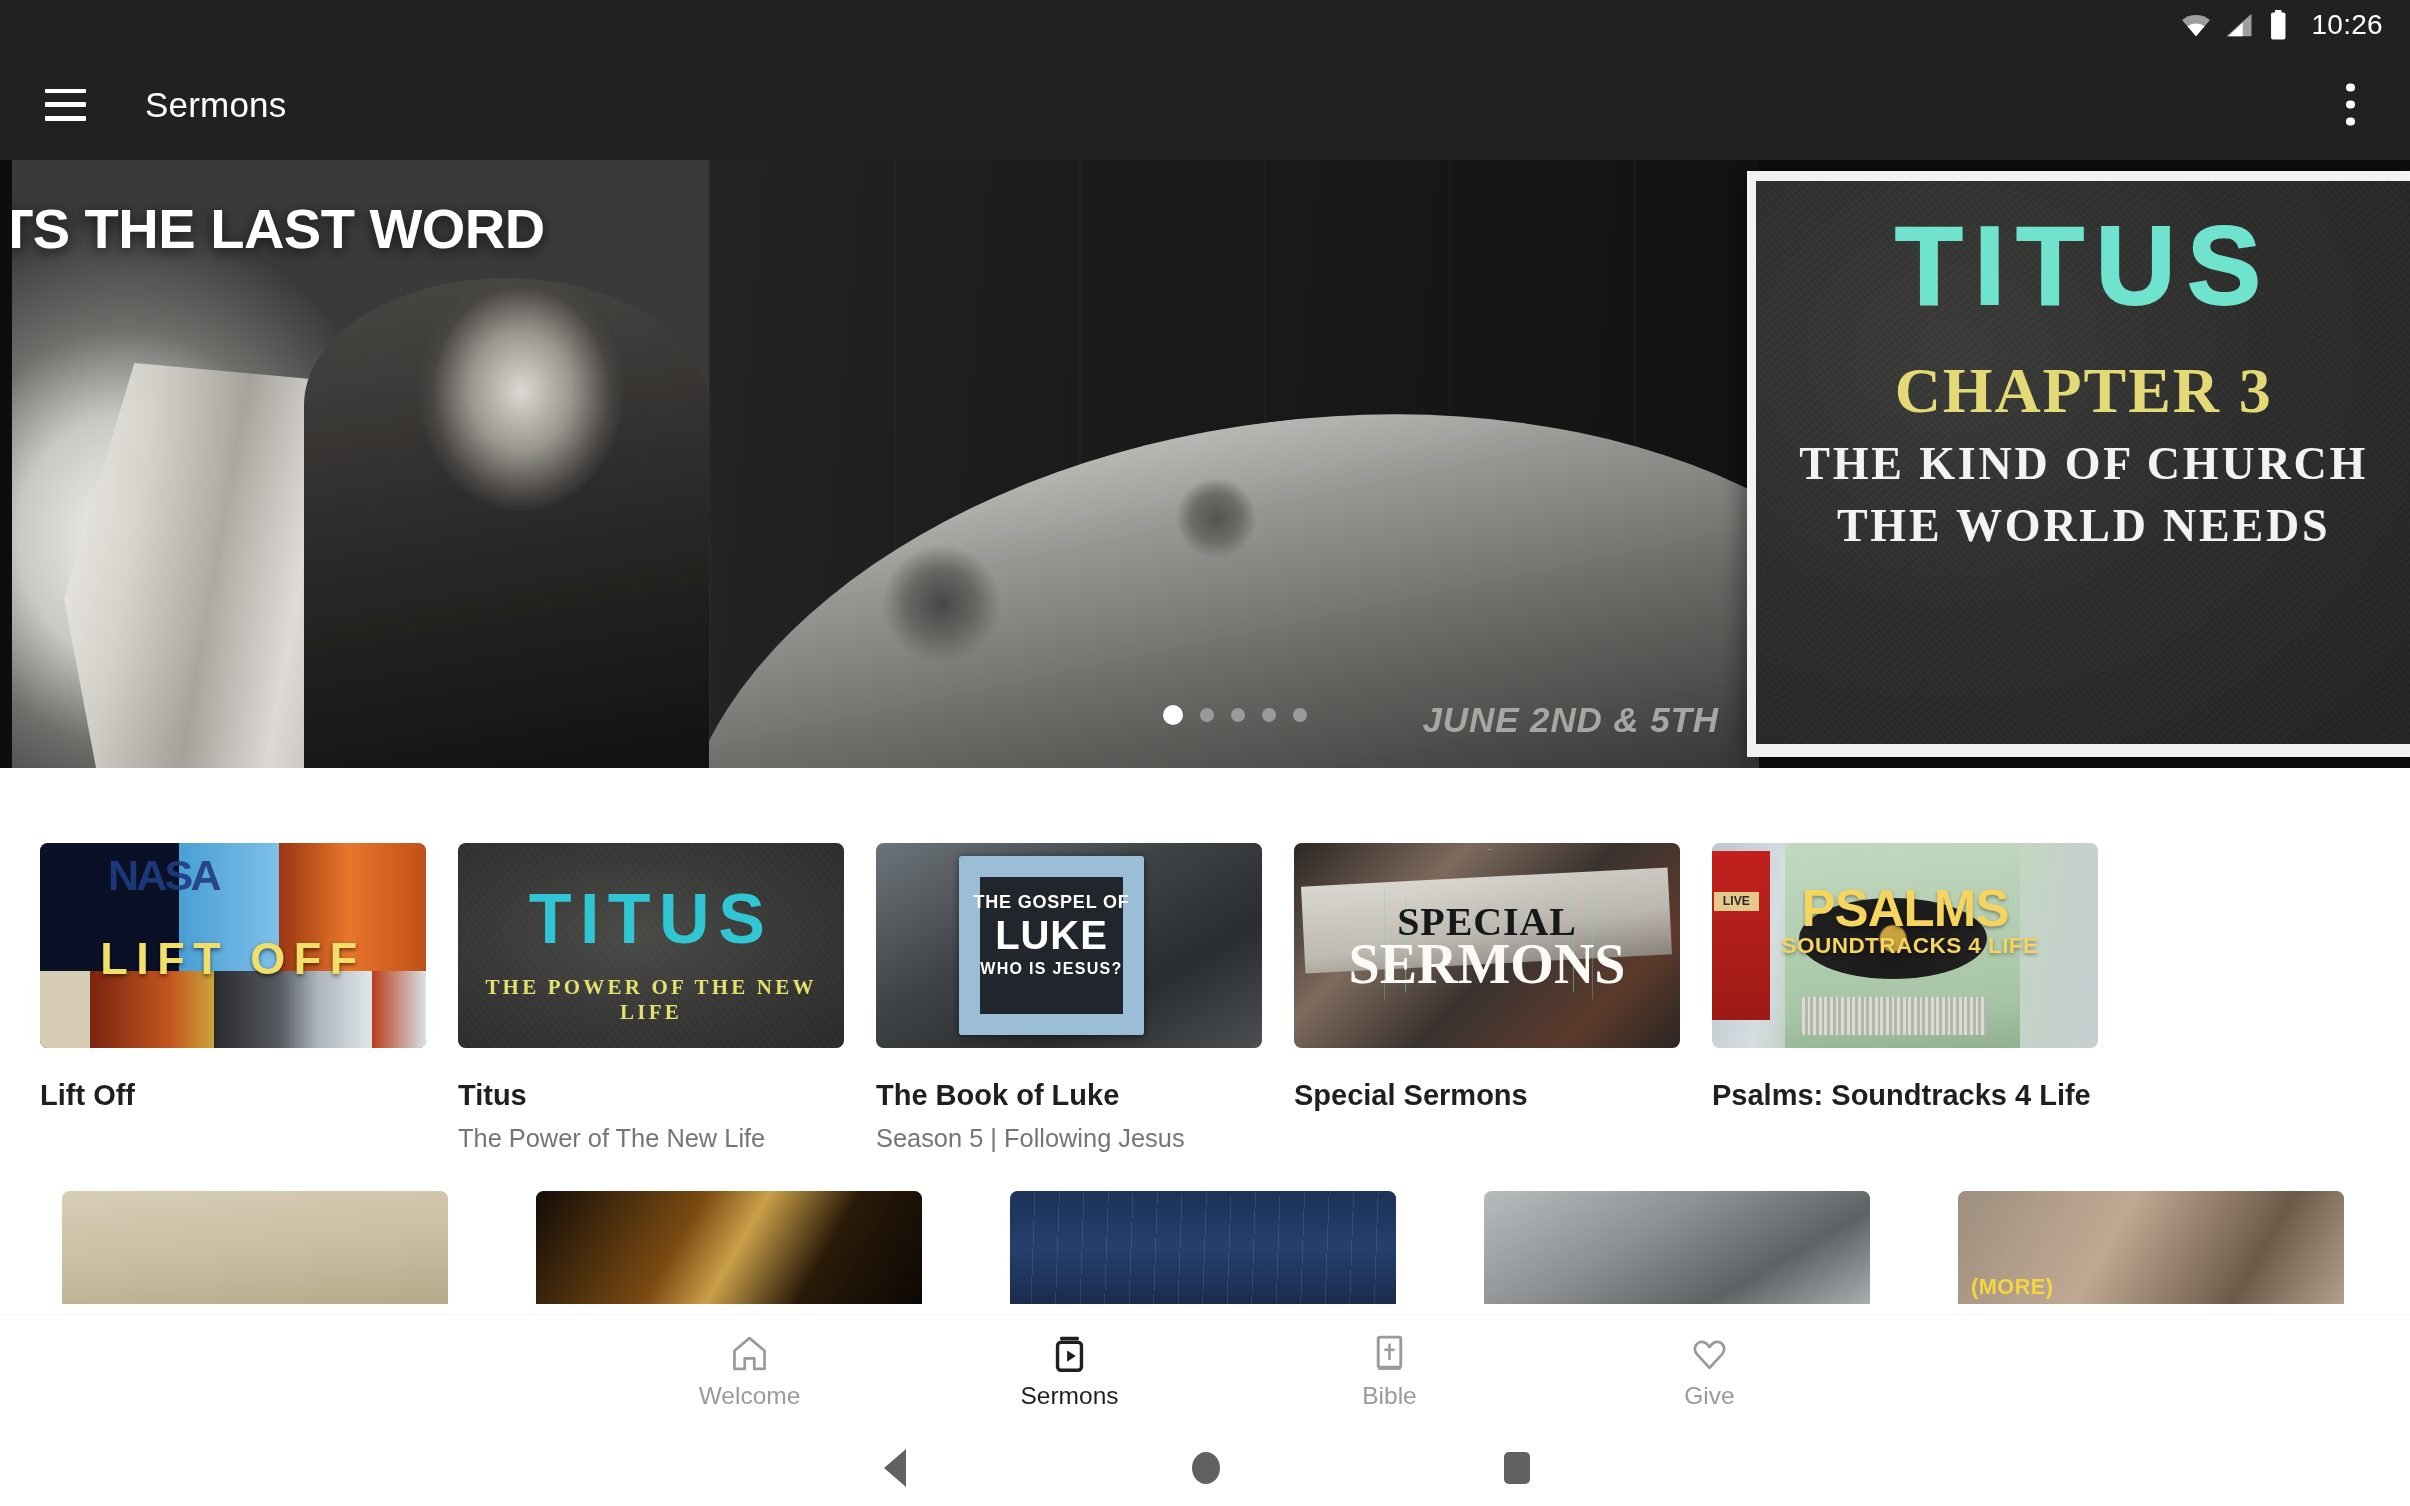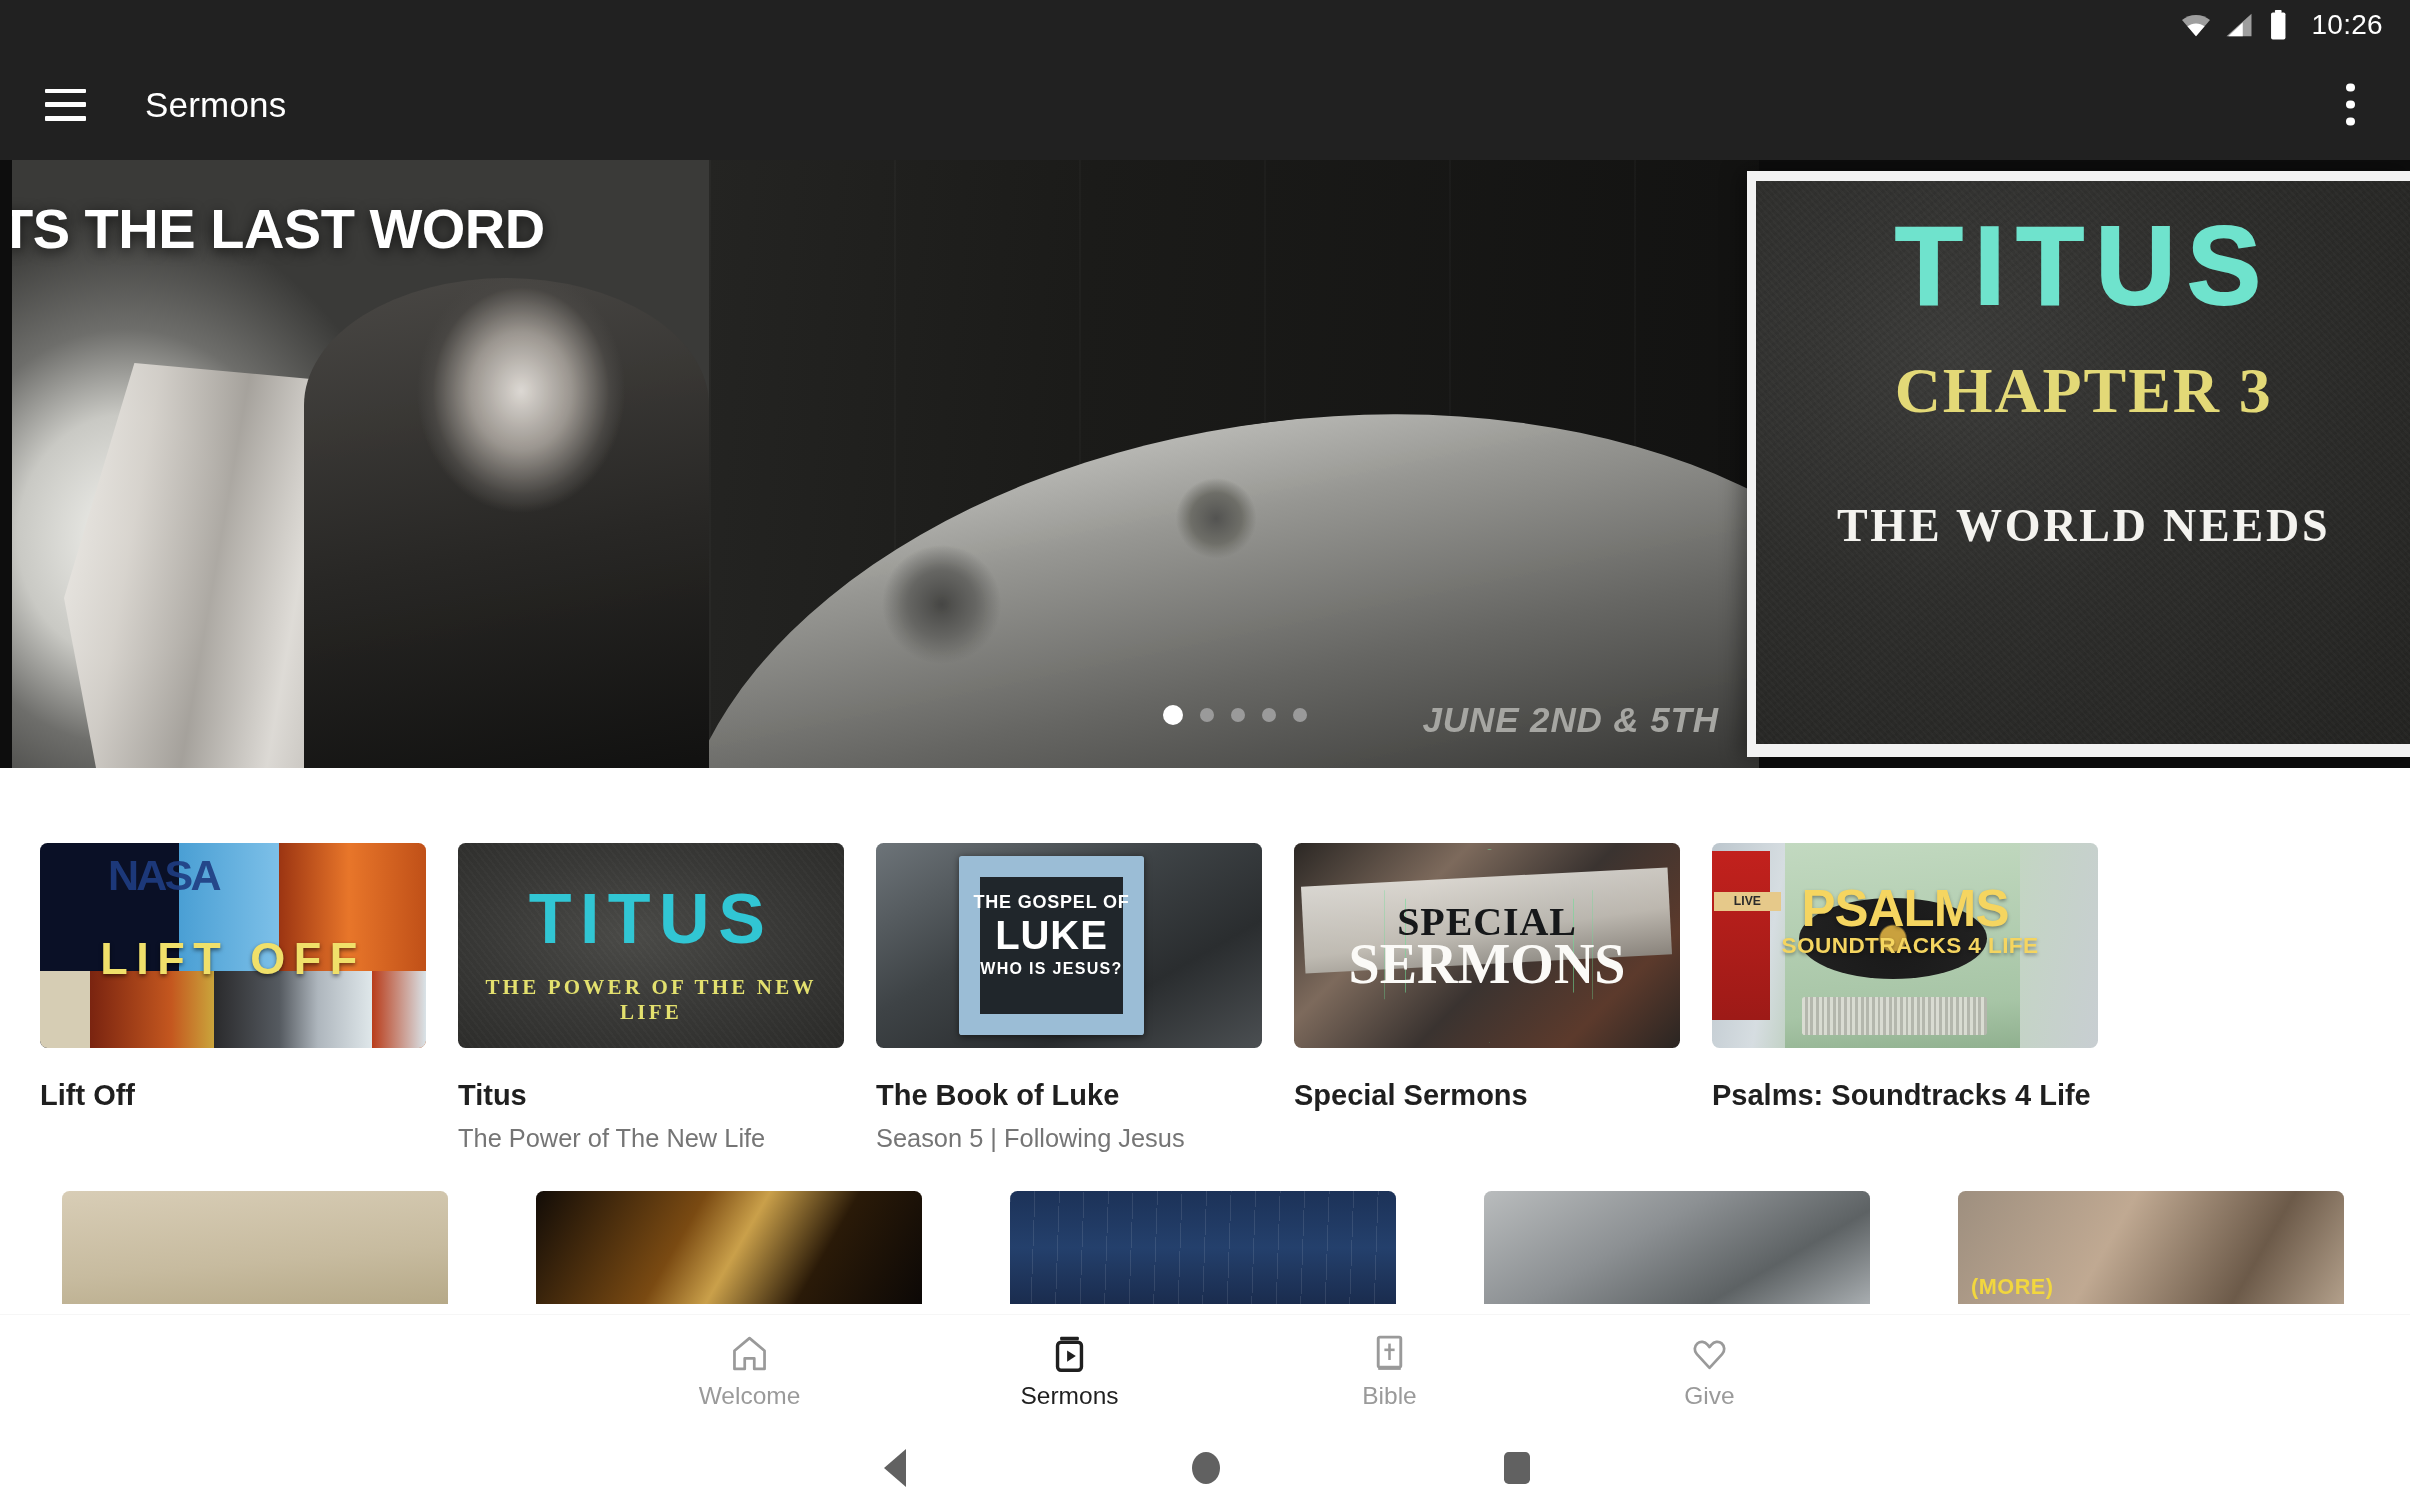--- a/index.html
+++ b/index.html
@@ -207,21 +207,21 @@
     font-family:"Liberation Serif", serif; }
   .th-special .sp-2{ position:absolute; left:0; right:0; top:89px; text-align:center;
     color:#fbfaf7; font-size:56px; font-weight:bold; letter-spacing:0px; z-index:3;
     font-family:"Liberation Serif", serif; }
 
   .th-psalms{
     background:linear-gradient(100deg,#bcc6cd 0%,#d6dde1 18%,#b8ccb8 30%,#c3d6c2 72%,#c8ced2 100%);
   }
   .th-psalms .ps-red{ position:absolute; left:0; top:7.5px; width:58px; height:169px;
     background:linear-gradient(180deg,#c2211d 0%,#9d1a17 100%); }
-  .th-psalms .ps-live{ position:absolute; left:1.9px; top:49px; width:67px; height:19px;
+  .th-psalms .ps-live{ position:absolute; left:1.9px; top:49px; width:45px; height:19px;
     background:#e6c98a; color:#2a2a2a; font-size:12.2px; font-weight:bold;
     text-align:center; line-height:19px; }
   .th-psalms .ps-body{ position:absolute; left:73px; top:0; width:235px; height:205px;
     background:linear-gradient(175deg,#c2d9c0 0%,#a7c5a6 78%,#90b08f 100%); }
   .th-psalms .ps-record{ position:absolute; left:87px; top:55px; width:188px; height:81px;
     border-radius:50%; background:radial-gradient(circle at 50% 50%, #c9a13e 0%, #c9a13e 12%, #1a1a1a 14%, #222 100%); }
   .th-psalms .ps-speaker{ position:absolute; left:90px; top:154px; width:185px; height:38px;
     background:repeating-linear-gradient(90deg,#d9dcd2 0 2.8px, #b4b7ad 2.8px 5.6px); border-radius:2.8px; }
   .th-psalms .ps-1{ position:absolute; left:66px; right:66px; top:36px; text-align:center;
     color:#f5d560; font-size:51px; font-weight:bold; letter-spacing:-0.9px; z-index:4;
@@ -326,20 +326,21 @@
       <span class="dot"></span>
       <span class="dot"></span>
       <span class="dot"></span>
     </div>
   </div>
 
   <div class="hero-peek">
     <div class="peek-inner">
       <div class="peek-titus">TITUS</div>
       <div class="peek-chapter">CHAPTER 3</div>
+      <div class="peek-l1">THE KIND OF CHURCH</div>
       <div class="peek-l2">THE WORLD NEEDS</div>
     </div>
   </div>
 </div>
 
 <div class="content">
 
   <div class="grid">
 
     <div class="card">

